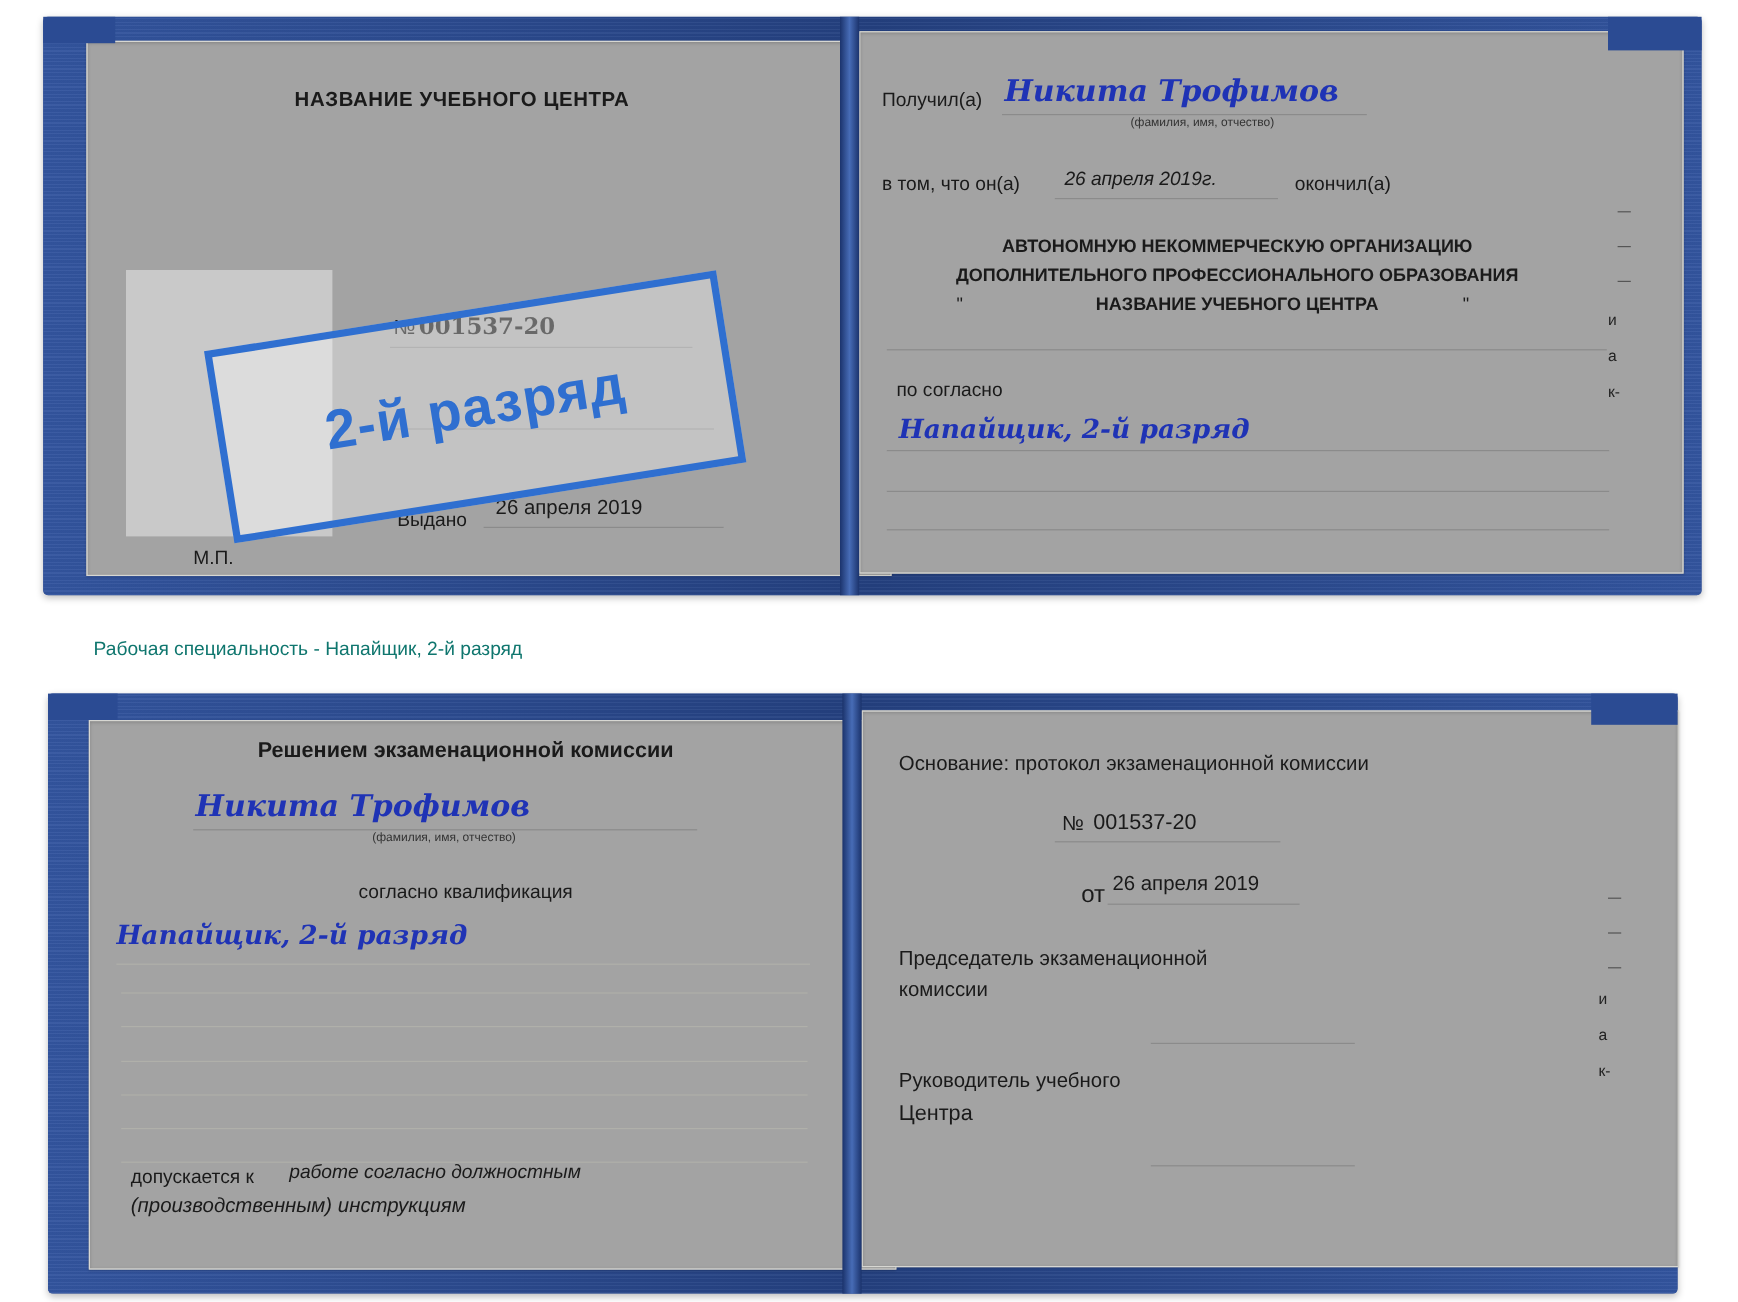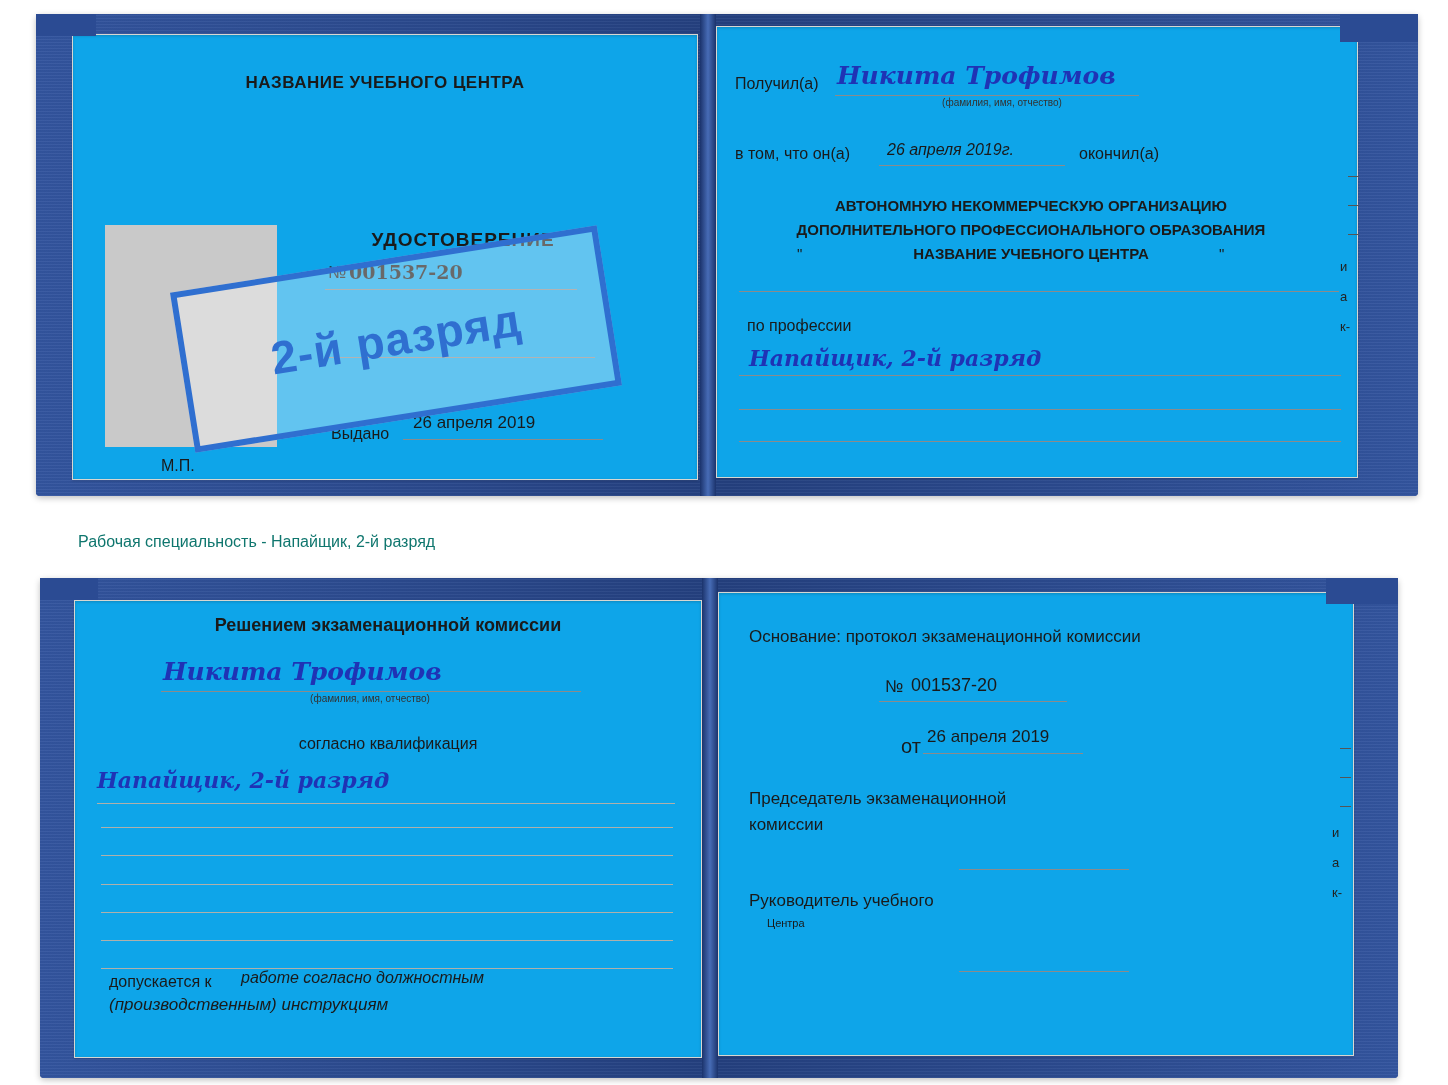--- a/index.html
+++ b/index.html
@@ -36,25 +36,26 @@
   .spine {
     position: absolute;
     top: 0;
     bottom: 0;
     width: 16px;
     background: linear-gradient(90deg, #1b336c, #476cb6, #1b336c);
     z-index: 3;
   }
   .page {
     position: absolute;
-    background: #0ea5e9;
+    background: #a3a3a3;
     border: 1px solid #d7d7d2;
     box-shadow: 0 1px 3px rgba(0,0,0,0.18) inset, 0 1px 2px rgba(0,0,0,0.15);
     z-index: 2;
     overflow: hidden;
+    padding-left: 45px;
   }
   .notch {
     position: absolute;
     background: #2b4b93;
     z-index: 4;
   }
 
   
   .t {
     position: absolute;
@@ -144,21 +145,20 @@
 
 <div class="notch" style="left:36px; top:14px; width:60px; height:22px;"></div>
 <div class="notch" style="left:1340px; top:14px; width:78px; height:28px;"></div>
 
 <div class="page" style="left:72px; top:34px; width:624px; height:444px;">
 
   <div class="t bold center" style="left:0; top:38px; width:624px; font-size:17px; letter-spacing:0.5px;">НАЗВАНИЕ УЧЕБНОГО ЦЕНТРА</div>
 
   <div class="photo" style="left:32px; top:190px; width:172px; height:222px;"></div>
 
-  <div class="t bold center" style="left:180px; top:194px; width:420px; font-size:19px; letter-spacing:1px;">УДОСТОВЕРЕНИЕ</div>
 
   <div class="t" style="left:255px; top:228px; font-size:17px;">№</div>
   <div class="t hand" style="left:276px; top:226px; font-size:19px; color:#1a1a1a; font-style:normal;">001537-20</div>
   <div class="line" style="left:252px; top:254px; width:252px;"></div>
 
   <div class="line" style="left:252px; top:322px; width:270px;"></div>
 
   <div class="t" style="left:258px; top:390px; font-size:16px;">Выдано</div>
   <div class="t" style="left:340px; top:378px; font-size:17px;">26 апреля 2019</div>
   <div class="line" style="left:330px; top:404px; width:200px;"></div>
@@ -180,21 +180,21 @@
   <div class="line" style="left:162px; top:138px; width:186px;"></div>
   <div class="t" style="left:362px; top:118px; font-size:16px;">окончил(а)</div>
 
   <div class="t bold center" style="left:0; top:170px; width:628px; font-size:15px;">АВТОНОМНУЮ НЕКОММЕРЧЕСКУЮ ОРГАНИЗАЦИЮ</div>
   <div class="t bold center" style="left:0; top:194px; width:628px; font-size:15px;">ДОПОЛНИТЕЛЬНОГО ПРОФЕССИОНАЛЬНОГО ОБРАЗОВАНИЯ</div>
   <div class="t" style="left:80px; top:218px; font-size:15px;">"</div>
   <div class="t bold center" style="left:0; top:218px; width:628px; font-size:15px;">НАЗВАНИЕ УЧЕБНОГО ЦЕНТРА</div>
   <div class="t" style="left:502px; top:218px; font-size:15px;">"</div>
   <div class="line" style="left:22px; top:264px; width:600px;"></div>
 
-  <div class="t" style="left:30px; top:290px; font-size:16px;">по профессии</div>
+  <div class="t" style="left:30px; top:290px; font-size:16px;">по согласно</div>
   <div class="hand" style="position:absolute; left:32px; top:318px; font-size:22px;">Напайщик, 2-й разряд</div>
   <div class="line" style="left:22px; top:348px; width:602px;"></div>
   <div class="line" style="left:22px; top:382px; width:602px;"></div>
   <div class="line" style="left:22px; top:414px; width:602px;"></div>
 </div>
 
 <div class="edge-dashes" style="left:1348px; top:176px;">
   <span></span>
     <span></span>
     <span></span>
@@ -248,21 +248,21 @@
 
   <div class="t" style="left:182px; top:142px; font-size:20px;">от</div>
   <div class="t" style="left:208px; top:134px; font-size:17px;">26 апреля 2019</div>
   <div class="line" style="left:204px; top:160px; width:160px;"></div>
 
   <div class="t" style="left:30px; top:196px; font-size:17px;">Председатель экзаменационной</div>
   <div class="t" style="left:30px; top:222px; font-size:17px;">комиссии</div>
   <div class="line" style="left:240px; top:276px; width:170px;"></div>
 
   <div class="t" style="left:30px; top:298px; font-size:17px;">Руководитель учебного</div>
-  <div class="t" style="left:30px; top:324px; font-size:11px;margin-left:18px;">Центра</div>
+  <div class="t" style="left:30px; top:324px; font-size:18px;">Центра</div>
   <div class="line" style="left:240px; top:378px; width:170px;"></div>
 </div>
 
 <div class="edge-dashes" style="left:1340px; top:748px;">
   <span></span>
     <span></span>
     <span></span>
 </div>
 <div class="edge-letters" style="left:1332px; top:818px; white-space:pre;">и
 а

